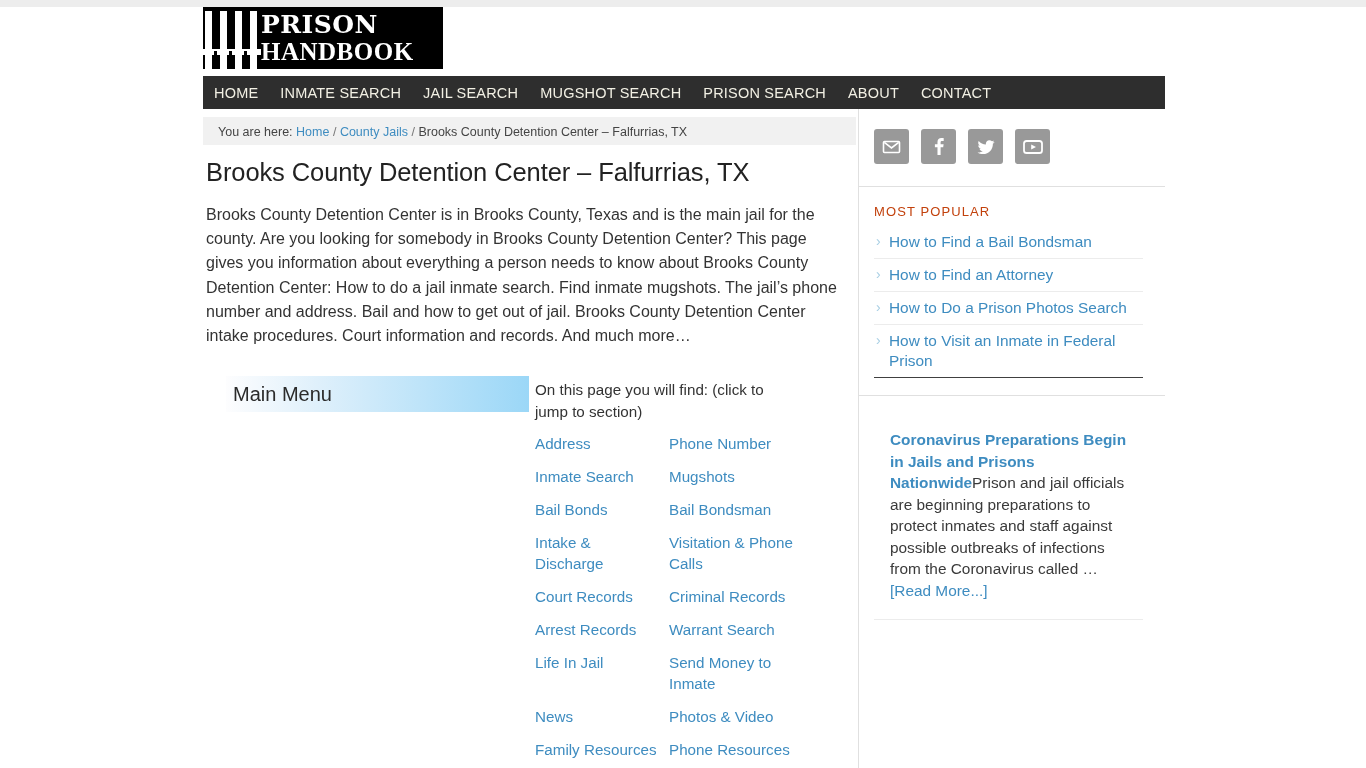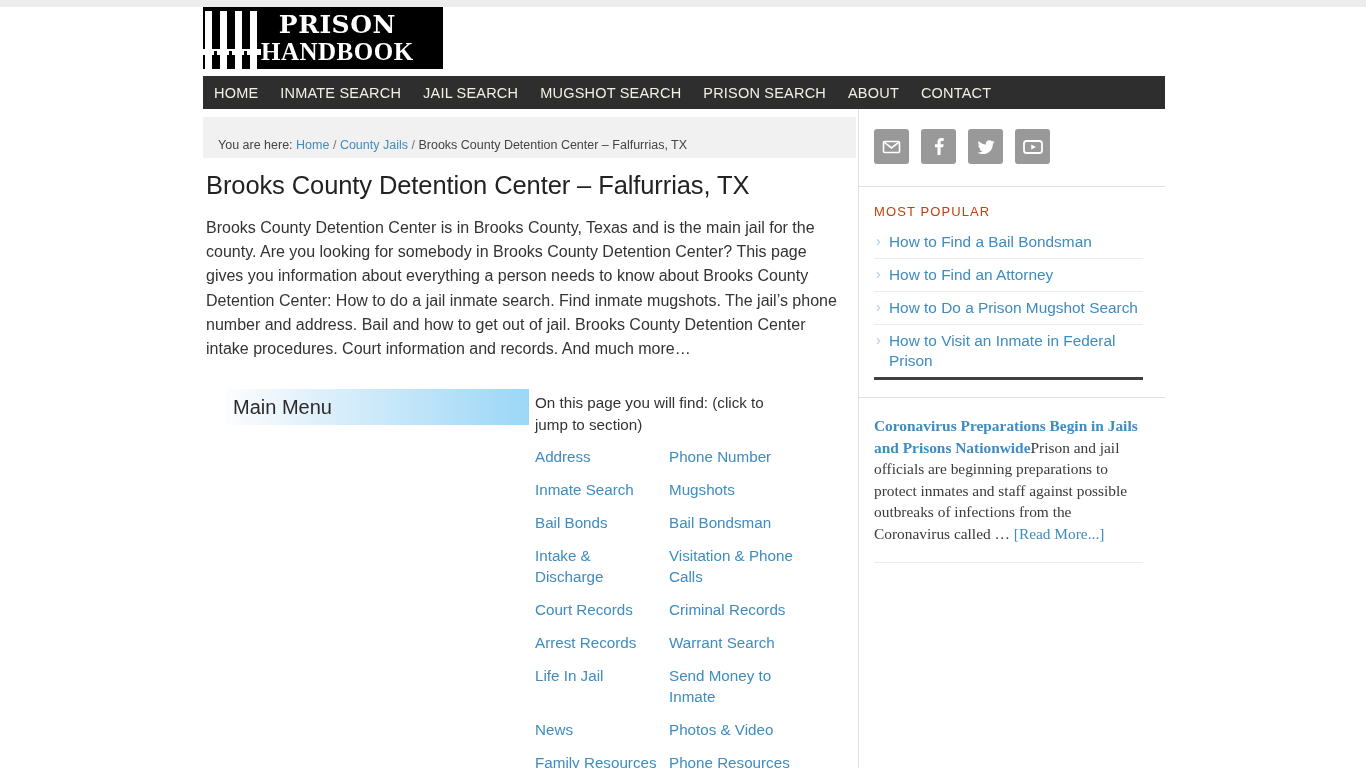--- a/index.html
+++ b/index.html
@@ -21,21 +21,20 @@
     top: 7px; left: 203px;
     width: 962px; height: 761px;
     background: #ffffff;
   }
 
   
   #header {
     position: relative;
     height: 69px;
     background: #ffffff;
-    text-align: center;
   }
   #logo {
     position: absolute;
     left: 0; top: 0;
     width: 240px; height: 62px;
     background: #000000;
     overflow: hidden;
   }
   .bars-svg { position: absolute; left: 0; top: 0; }
   #logo-text {
@@ -82,21 +81,21 @@
     width: 307px;
     border-left: 1px solid #e0e0e0;
     position: relative;
   }
 
   
   #breadcrumb {
     background: #f1f1f1;
     font-size: 12.5px;
     color: #444;
-    padding: 21px 0 6px 15px;
+    padding: 8px 0 6px 15px;
     margin: 8px 2px 0 0;
   }
   #breadcrumb a { color: #3e8cc0; text-decoration: none; }
   #breadcrumb .sep { color: #777; }
 
   
   h1#page-title {
     font-size: 25.5px;
     font-weight: normal;
     color: #222;
@@ -180,21 +179,21 @@
   .social-btn svg { display: block; }
 
   ul.popular-list {
     list-style: none;
     margin: 0; padding: 0;
   }
   ul.popular-list li {
     border-bottom: 1px solid #ececec;
     padding: 6px 0 6px 0;
   }
-  ul.popular-list li:last-child { border-bottom: 3px solid #404040; }
+  ul.popular-list li:last-child { border-bottom: 1px solid #404040; }
   ul.popular-list a {
     color: #3e8cc0;
     text-decoration: none;
     font-size: 15.4px;
     line-height: 20px;
     display: inline-block;
     padding-left: 15px;
     position: relative;
   }
   ul.popular-list a::before {
@@ -209,22 +208,21 @@
     font-size: 15.4px;
     font-weight: bold;
     color: #222;
     line-height: 20px;
     margin: 0;
   }
   .post-excerpt {
     font-size: 15.4px;
     line-height: 21.5px;
     color: #3a3a3a;
-    margin: 0;
-    font-family: Liberation Serif, serif;
+    margin: 16px;
   }
   .post-excerpt a { color: #3e8cc0; text-decoration: none; }
   .post-rule {
     border-top: 1px solid #ececec;
     margin-top: 18px;
   }
   .notice-text {
     font-size: 15.4px;
     line-height: 21.5px;
     color: #3a3a3a;
@@ -368,21 +366,21 @@
             </svg>
           </a>
         </div>
       </div>
 
       <div class="widget">
         <div class="widget-title">MOST POPULAR</div>
         <ul class="popular-list">
           <li><a href="#">How to Find a Bail Bondsman</a></li>
           <li><a href="#">How to Find an Attorney</a></li>
-          <li><a href="#">How to Do a Prison Mugshot Search</a></li>
+          <li><a href="#">How to Do a Prison Photos Search</a></li>
           <li><a href="#">How to Visit an Inmate in Federal Prison</a></li>
         </ul>
       </div>
 
       <div class="widget">
         <p class="post-excerpt"><a href="#" class="post-title" style="text-decoration:none;">Coronavirus Preparations Begin in Jails and Prisons Nationwide</a><span>Prison and jail officials are beginning preparations to protect inmates and staff against possible outbreaks of infections from the Coronavirus called … </span><a href="#">[Read More...]</a></p>
         <div class="post-rule"></div>
       </div>
 
 

